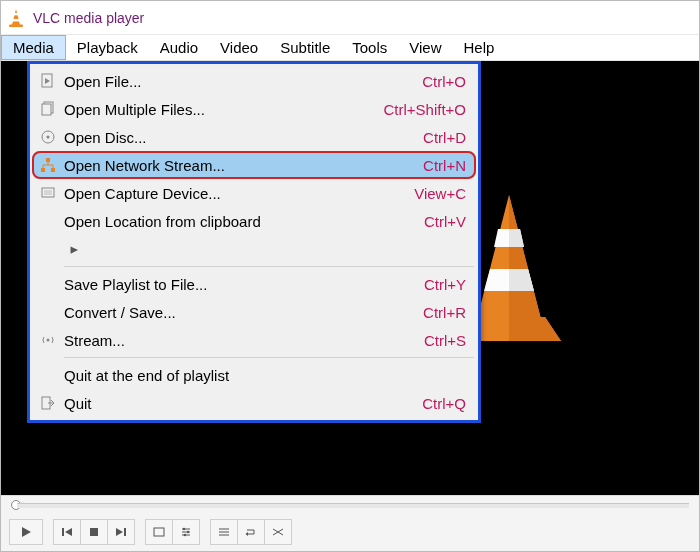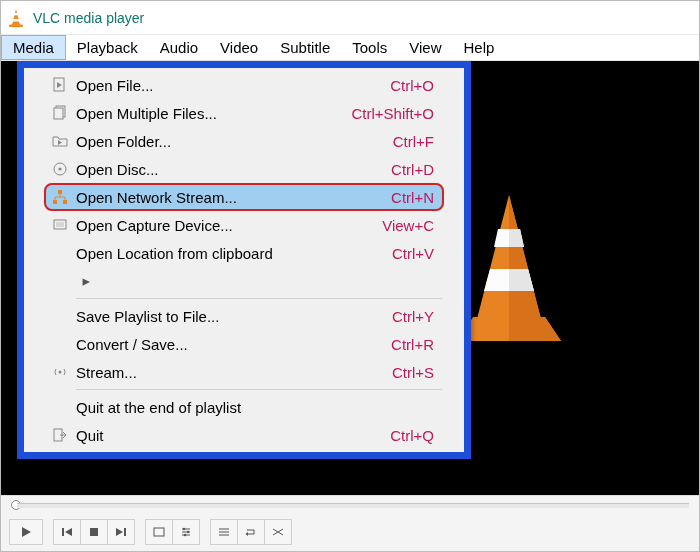--- a/index.html
+++ b/index.html
@@ -15,21 +15,21 @@
   }
   .titlebar {
     height: 34px;
     display: flex;
     align-items: center;
     padding: 0 6px;
     background: #fff;
     border-bottom: 1px solid #e9e9e9;
   }
   .titlebar .icon { margin-right: 8px; }
-  .title { font-size: 14px; color: #0f766e; }
+  .title { font-size: 14px; color: #701a75; }
   .menubar {
     height: 26px;
     display: flex;
     align-items: stretch;
     background: #fff;
     border-bottom: 1px solid #e7e7e7;
     font-size: 15px;
   }
   .menubar .menu-item {
     padding: 2px 11px;
@@ -50,28 +50,28 @@
     background: #000;
   }
   .cone-big {
     position: absolute;
     right: 130px;
     top: 48%;
     transform: translateY(-50%);
   }
   .dropdown {
     position: absolute;
-    left: 16px;
+    left: 26px;
     top: 60px;
     width: 454px;
     background: #f0f0f0;
-    border: 7px solid #1d4ed8;
+    border: 3px solid #1d4ed8;
     box-shadow: 2px 2px 4px rgba(0,0,0,.25);
     z-index: 50;
-    padding: 3px 20px;
+    padding: 3px 2px;
   }
   .dd-row {
     display: flex;
     align-items: center;
     height: 28px;
     padding-right: 10px;
     font-size: 15px;
     color: #000;
   }
   .dd-row.disabled { color: #8e8e8e; }
@@ -218,30 +218,20 @@
           <rect x="4" y="1" width="9" height="11" fill="none" stroke="#888"></rect>
           <rect x="2" y="3" width="9" height="11" fill="#f0f0f0" stroke="#888"></rect>
         </svg>
     </span>
     <span class="label">Open Multiple Files...</span>
     <span class="shortcut">Ctrl+Shift+O</span>
   </div>
   <div class="dd-row">
     <span class="icon-slot">
       <svg width="16" height="16" viewBox="0 0 16 16">
-          <path d="M1 4h5l1 2h8v7H1z" fill="none" stroke="#888"></path>
-          <polygon points="6,7 6,12 10,9.5" fill="#888"></polygon>
-        </svg>
-    </span>
-    <span class="label">Open Folder...</span>
-    <span class="shortcut">Ctrl+F</span>
-  </div>
-  <div class="dd-row">
-    <span class="icon-slot">
-      <svg width="16" height="16" viewBox="0 0 16 16">
           <circle cx="8" cy="8" r="6" fill="none" stroke="#888"></circle>
           <circle cx="8" cy="8" r="1.6" fill="#888"></circle>
         </svg>
     </span>
     <span class="label">Open Disc...</span>
     <span class="shortcut">Ctrl+D</span>
   </div>
   <div class="dd-row highlight highlight-ring">
     <span class="icon-slot">
       <svg width="16" height="16" viewBox="0 0 16 16">

